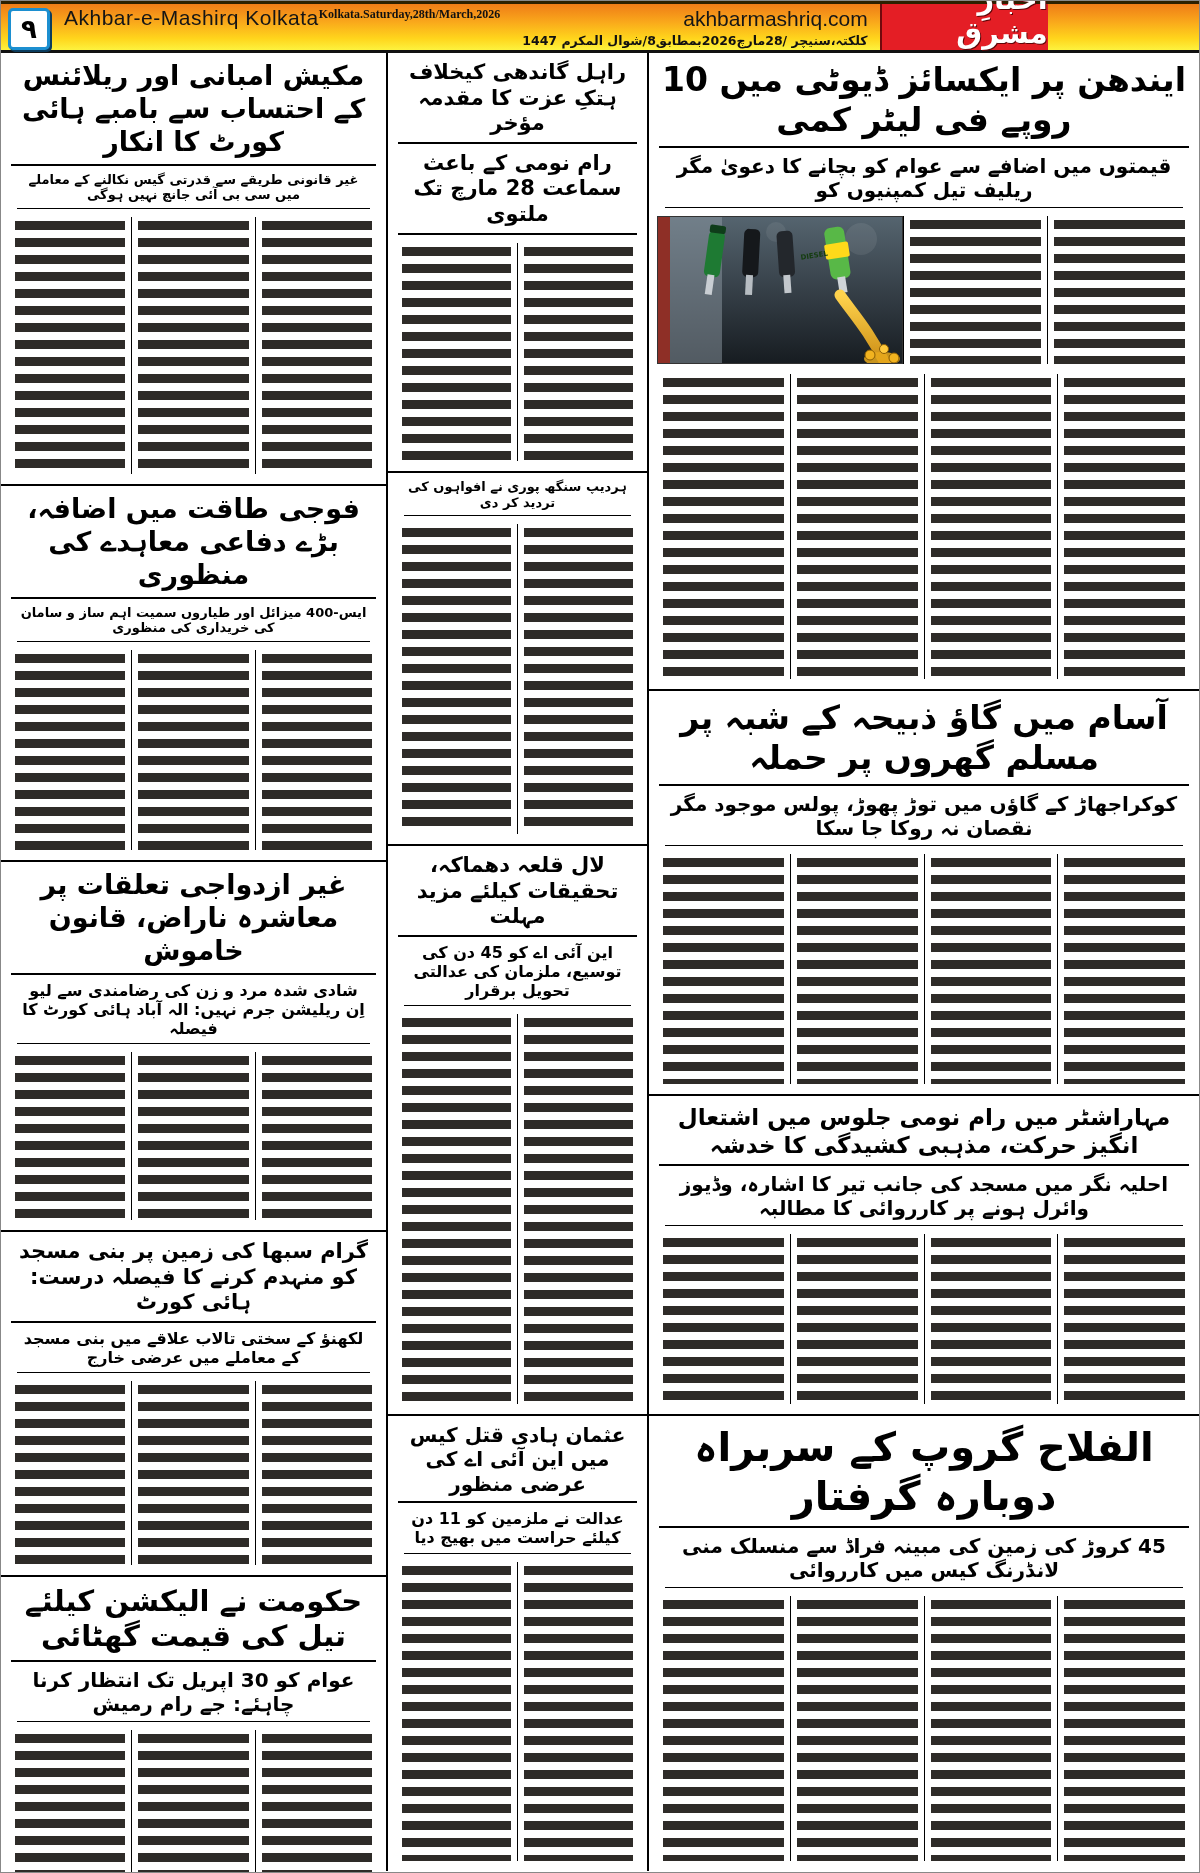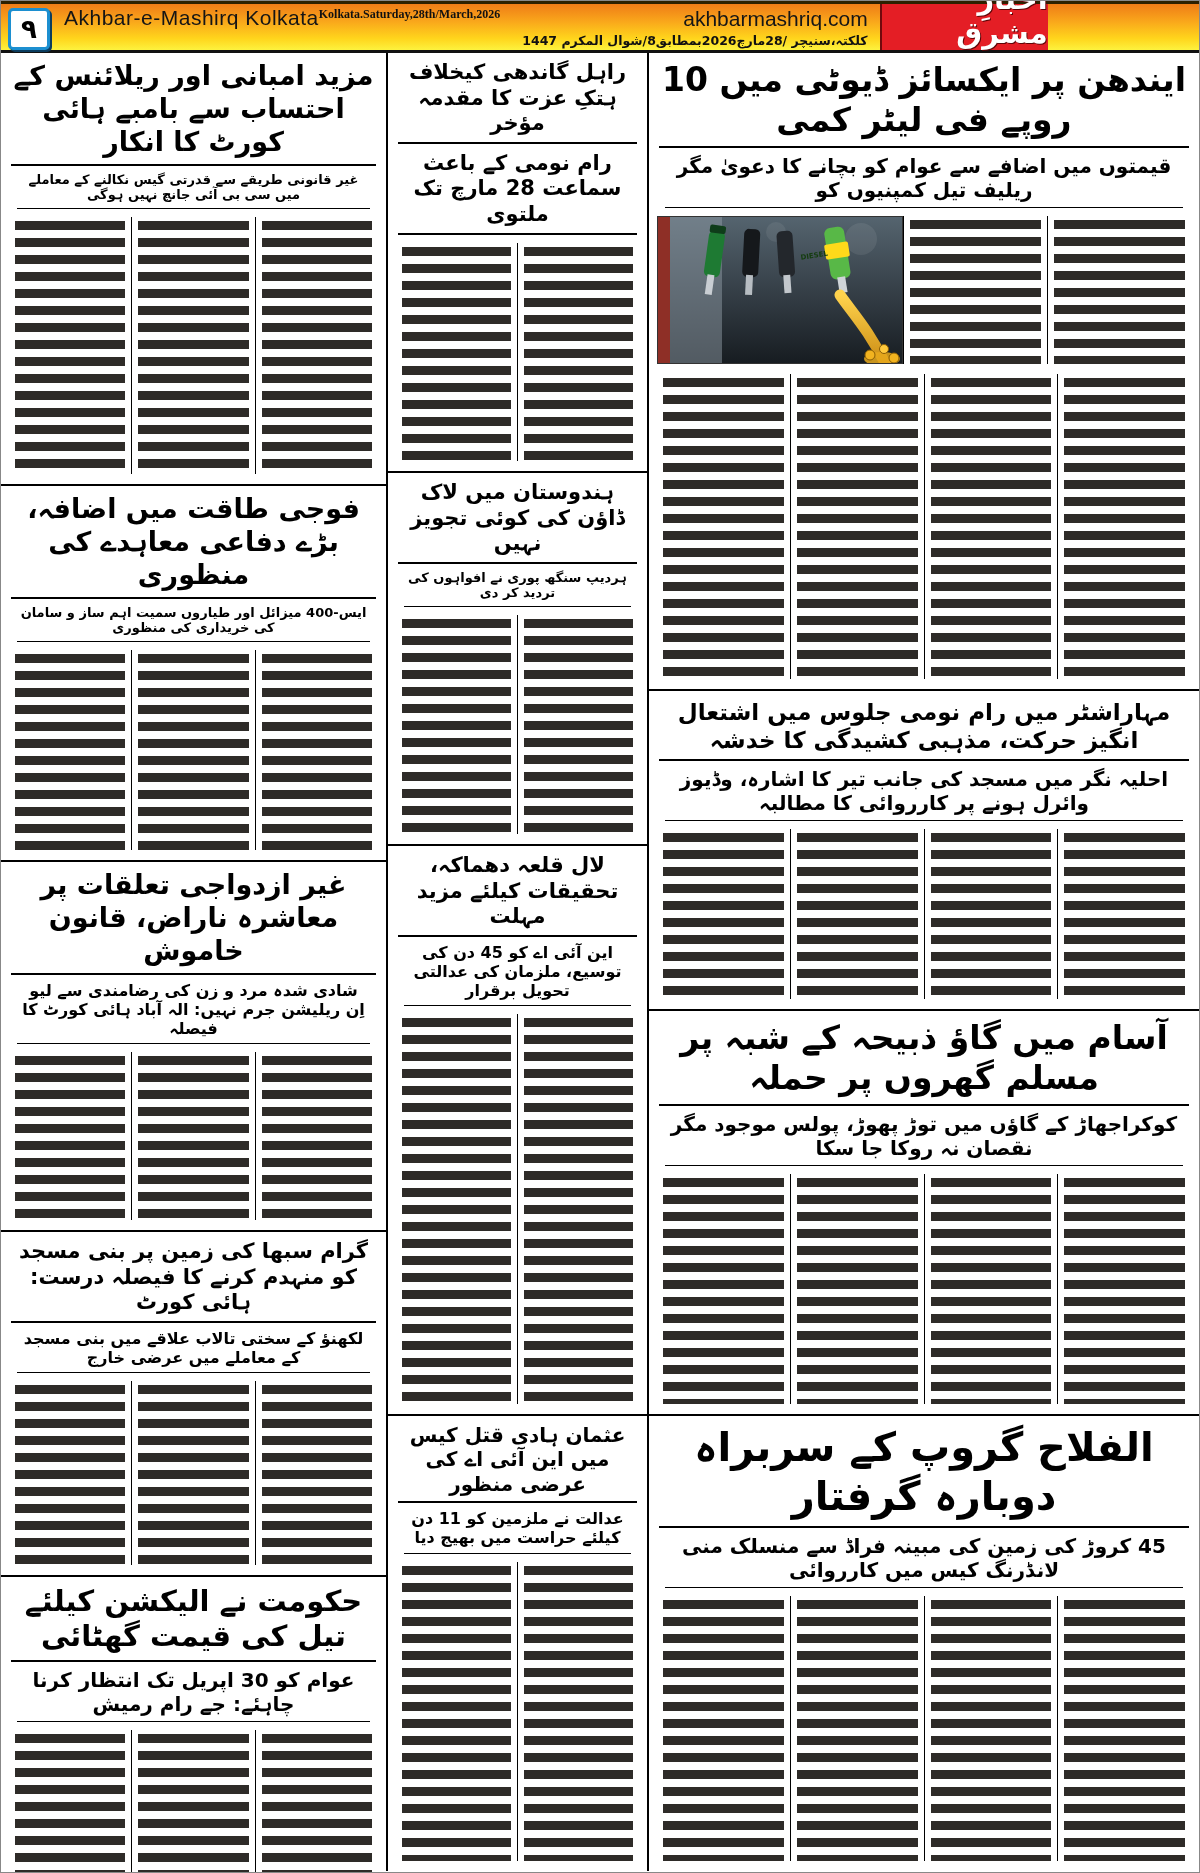--- a/index.html
+++ b/index.html
@@ -76,21 +76,21 @@
     <div class="logo">
       <span>اخبارِ مشرق</span>
     </div>
   </header>
 
   <div class="content">
 
     <section class="zone zone-left">
 
       <article class="article" style="height:433px">
-        <h2 class="headline h30">مزید امبانی اور ریلائنس کے احتساب سے بامبے ہائی کورٹ کا انکار</h2>
+        <h2 class="headline h30">مکیش امبانی اور ریلائنس کے احتساب سے بامبے ہائی کورٹ کا انکار</h2>
         <h3 class="subhead s19">غیر قانونی طریقے سے قدرتی گیس نکالنے کے معاملے میں سی بی آئی جانچ نہیں ہوگی</h3>
         <div class="body-cols">
           <div class="col">
               <div class="sim"></div>
             </div>
           <div class="col">
               <div class="sim"></div>
             </div>
           <div class="col">
               <div class="sim"></div>
@@ -173,21 +173,20 @@
           <div class="col">
               <div class="sim"></div>
             </div>
           <div class="col">
               <div class="sim"></div>
             </div>
         </div>
       </article>
 
       <article class="article" style="height:373px">
-        <h2 class="headline h24">ہندوستان میں لاک ڈاؤن کی کوئی تجویز نہیں</h2>
         <h3 class="subhead s19">ہردیپ سنگھ پوری نے افواہوں کی تردید کر دی</h3>
         <div class="body-cols">
           <div class="col">
               <div class="sim"></div>
             </div>
           <div class="col">
               <div class="sim"></div>
             </div>
         </div>
       </article>
@@ -290,58 +289,58 @@
             </div>
           <div class="col">
               <div class="sim"></div>
             </div>
           <div class="col">
               <div class="sim"></div>
             </div>
         </div>
       </article>
 
+      <article class="article" style="height:405px">
+        <h2 class="headline h38">آسام میں گاؤ ذبیحہ کے شبہ پر مسلم گھروں پر حملہ</h2>
+        <h3 class="subhead s22">کوکراجھاڑ کے گاؤں میں توڑ پھوڑ، پولس موجود مگر نقصان نہ روکا جا سکا</h3>
+        <div class="body-cols">
+          <div class="col">
+              <div class="sim"></div>
+            </div>
+          <div class="col">
+              <div class="sim"></div>
+            </div>
+          <div class="col">
+              <div class="sim"></div>
+            </div>
+          <div class="col">
+              <div class="sim"></div>
+            </div>
+        </div>
+      </article>
+
       <article class="article" style="height:320px">
         <h2 class="headline h26">مہاراشٹر میں رام نومی جلوس میں اشتعال انگیز حرکت، مذہبی کشیدگی کا خدشہ</h2>
         <h3 class="subhead s22">احلیہ نگر میں مسجد کی جانب تیر کا اشارہ، وڈیوز وائرل ہونے پر کارروائی کا مطالبہ</h3>
         <div class="body-cols">
           <div class="col">
               <div class="sim"></div>
             </div>
           <div class="col">
               <div class="sim"></div>
             </div>
           <div class="col">
               <div class="sim"></div>
             </div>
           <div class="col">
               <div class="sim"></div>
             </div>
         </div>
       </article>
 
-      <article class="article" style="height:405px">
-        <h2 class="headline h38">آسام میں گاؤ ذبیحہ کے شبہ پر مسلم گھروں پر حملہ</h2>
-        <h3 class="subhead s22">کوکراجھاڑ کے گاؤں میں توڑ پھوڑ، پولس موجود مگر نقصان نہ روکا جا سکا</h3>
-        <div class="body-cols">
-          <div class="col">
-              <div class="sim"></div>
-            </div>
-          <div class="col">
-              <div class="sim"></div>
-            </div>
-          <div class="col">
-              <div class="sim"></div>
-            </div>
-          <div class="col">
-              <div class="sim"></div>
-            </div>
-        </div>
-      </article>
-
       <article class="article" style="height:455px">
         <h2 class="headline h44">الفلاح گروپ کے سربراہ دوبارہ گرفتار</h2>
         <h3 class="subhead s22">45 کروڑ کی زمین کی مبینہ فراڈ سے منسلک منی لانڈرنگ کیس میں کارروائی</h3>
         <div class="body-cols">
           <div class="col">
               <div class="sim"></div>
             </div>
           <div class="col">
               <div class="sim"></div>
             </div>

